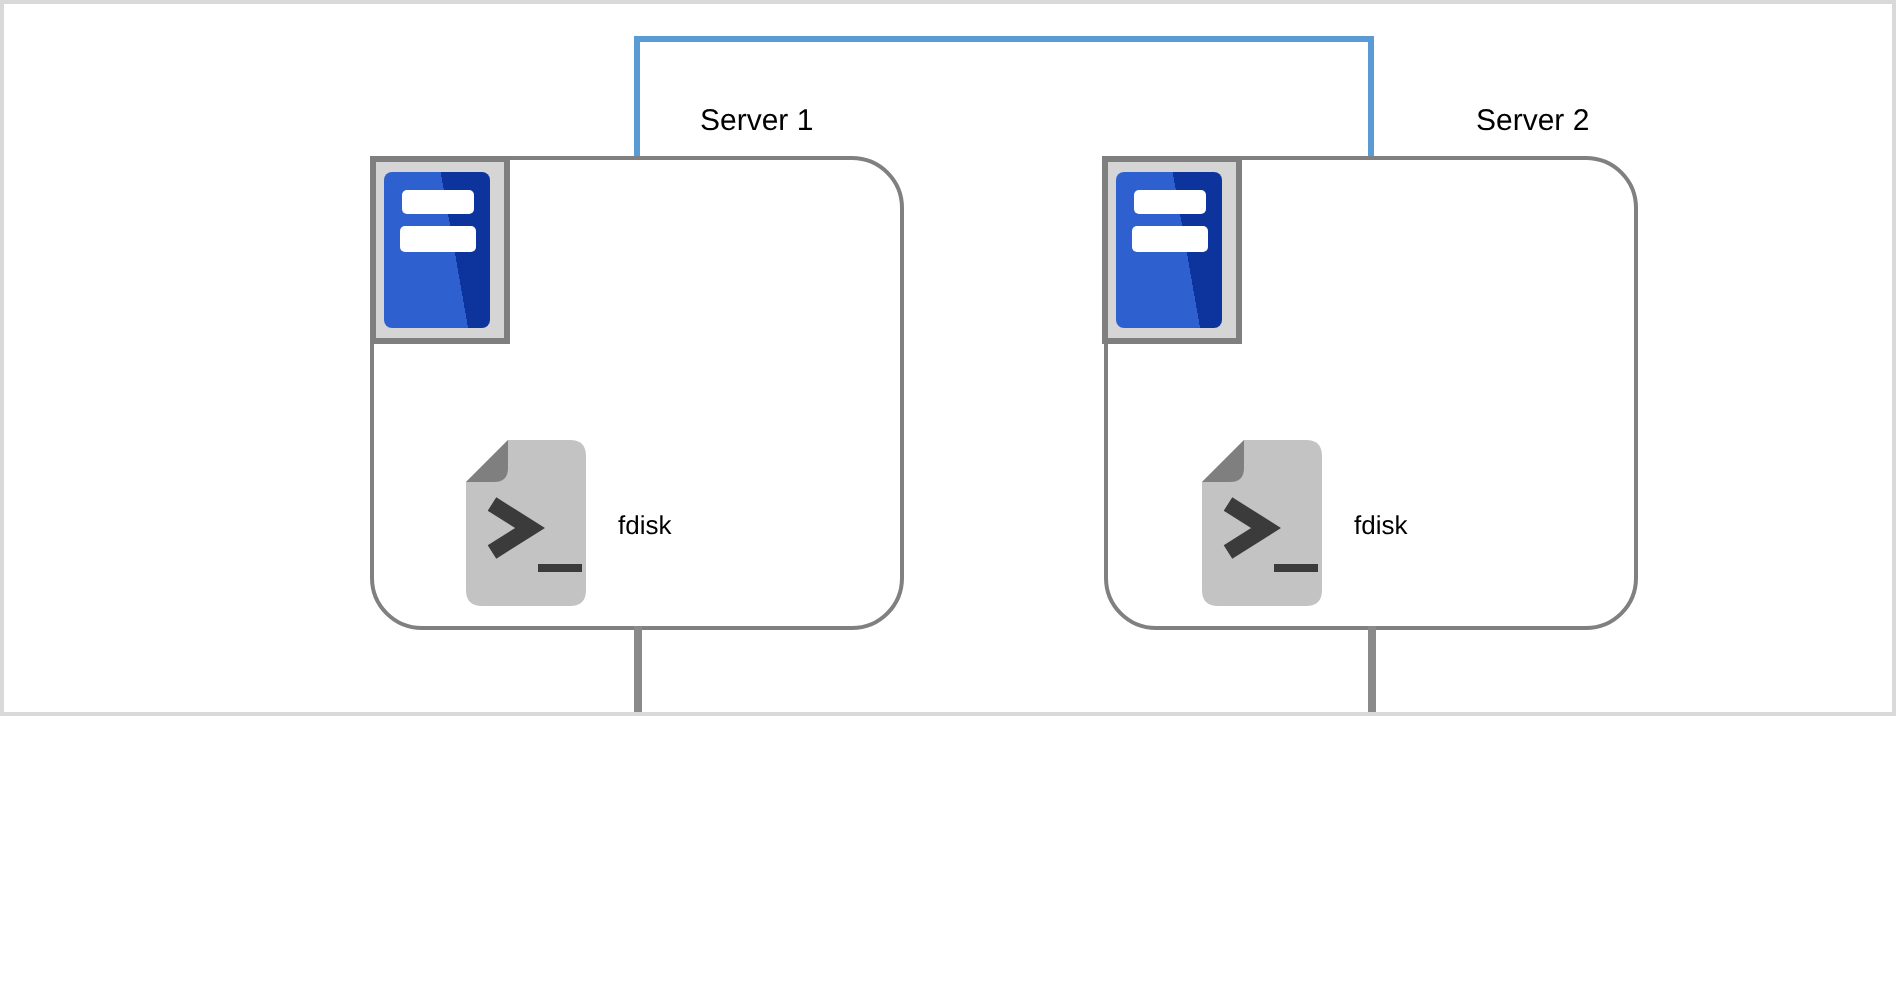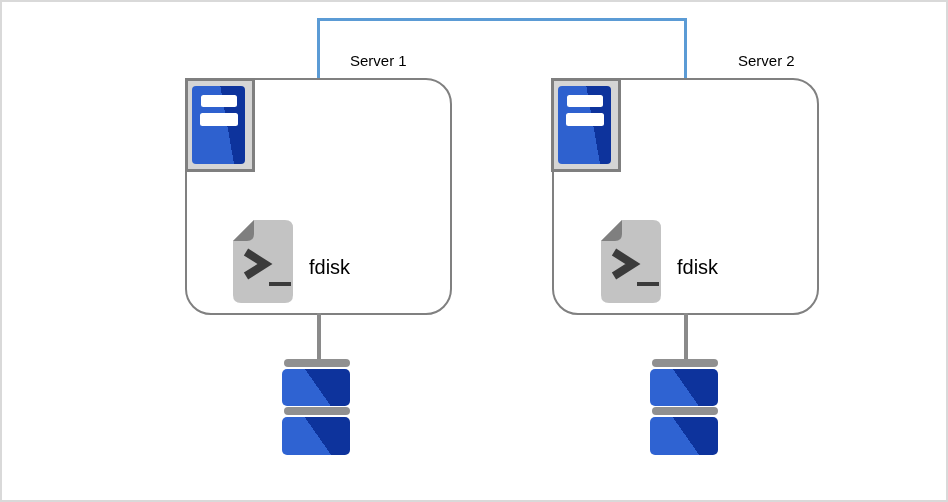--- a/index.html
+++ b/index.html
@@ -1,20 +1,20 @@
 <!DOCTYPE html>
 <html><head>
 <meta charset="utf-8">
 <style>
   * { margin: 0; padding: 0; box-sizing: border-box; }
   html, body { background: #ffffff; font-family: "Liberation Sans", sans-serif; }
   .canvas {
     position: relative;
     width: 948px;
-    height: 502px;
+    height: 358px;
     background: #ffffff;
     border: 2px solid #d9d9d9;
     overflow: hidden;
   }
   .abs { position: absolute; }
   .blue-line { background: #5b9bd5; }
   .gray-line { background: #8a8a8a; }
 
   .server-box {
     position: absolute;
@@ -52,21 +52,21 @@
   .platter {
     position: absolute; left: 0;
     width: 68px; height: 37px;
     border-radius: 5px;
     background: linear-gradient(55deg, #2f63d2 52%, #0d339c 52%);
   }
   .platter2 { height: 38px; }
 
   .label { position: absolute; color: #000000; white-space: nowrap; line-height: 1.2; }
   .server-label { font-size: 15px; }
-  .fdisk-label  { font-size: 20px; }
+  .fdisk-label  { font-size: 13px; }
   .mirror-label { font-size: 17px; width: 140px; text-align: center; letter-spacing: 0.3px; }
 </style>
 </head>
 <body>
 
 <div class="canvas">
 
   <div class="abs blue-line" style="left:315px; top:16px; width:370px; height:3px;"></div>
   <div class="abs blue-line" style="left:315px; top:16px; width:3px; height:61px;"></div>
   <div class="abs blue-line" style="left:682px; top:16px; width:3px; height:61px;"></div>

